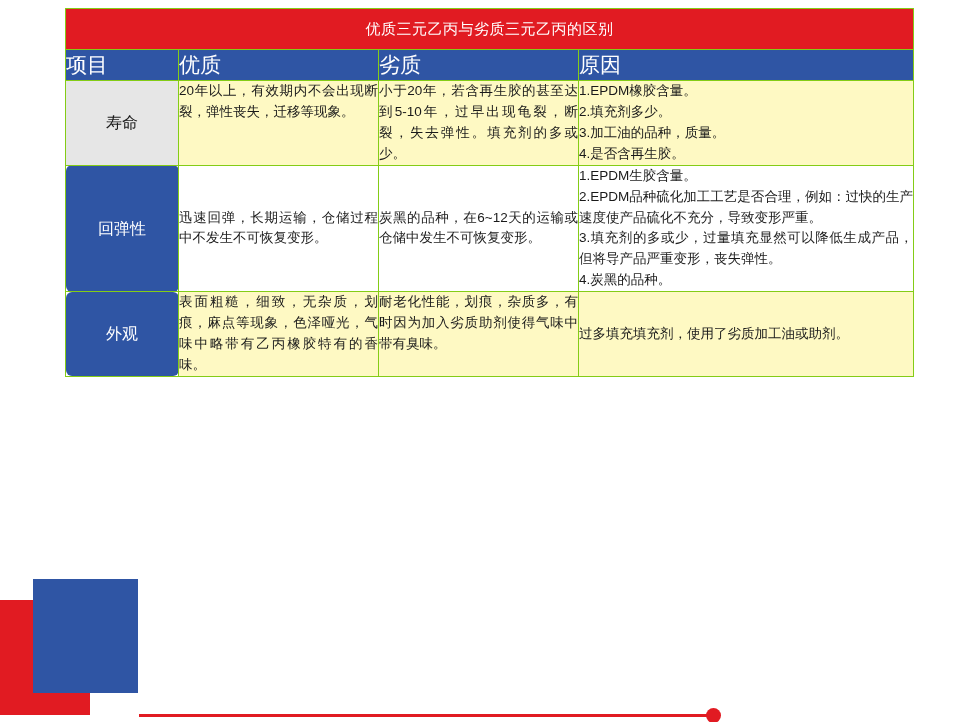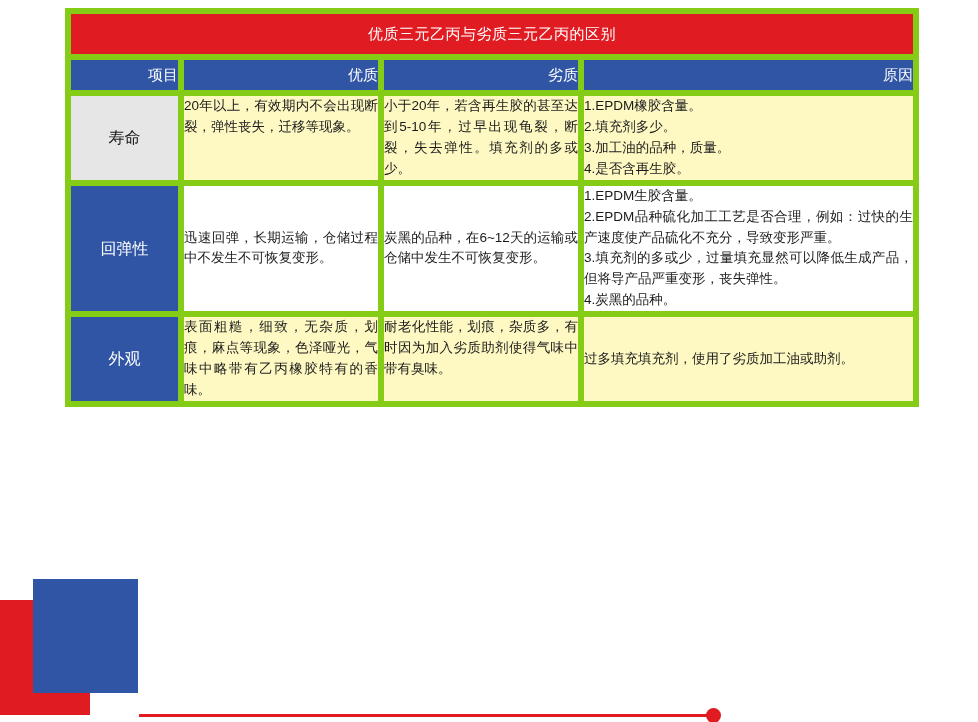--- a/index.html
+++ b/index.html
@@ -24,52 +24,53 @@
     left: 65px;
     top: 8px;
     width: 848px;
   }
   table.main {
     border-collapse: collapse;
     width: 848px;
     table-layout: fixed;
   }
   table.main td, table.main th {
-    border: 6px solid #84cc16;
+    border: 1px solid #84cc16;
     vertical-align: middle;
     padding: 0;
   }
   .title-cell {
     background: #e11b22;
     color: #ffffff;
     text-align: center;
     font-size: 15px;
     height: 40px;
     letter-spacing: 0.5px;
   }
   .hdr {
     background: #2f55a4;
     color: #ffffff;
-    text-align: right;
-    font-size: 15px;
+    text-align: left;
+    font-size: 21px;
     height: 30px;
   }
   .rowlabel {
     color: #ffffff;
     text-align: center;
     font-size: 16px;
     line-height: 1.35;
   }
   .rowlabel.light {
     background: #e6e6e6;
     color: #1a1a1a;
   }
   .rowlabel.blue {
     background: #2f55a4;
     color: #ffffff;
+    border-radius: 6px;
   }
   .cell {
     font-size: 13.5px;
     line-height: 1.55;
     padding: 10px 11px;
     color: #1a1a1a;
     text-align: justify;
     text-justify: inter-ideograph;
   }
   .cell.shade-light { background: #fef9c3; }

